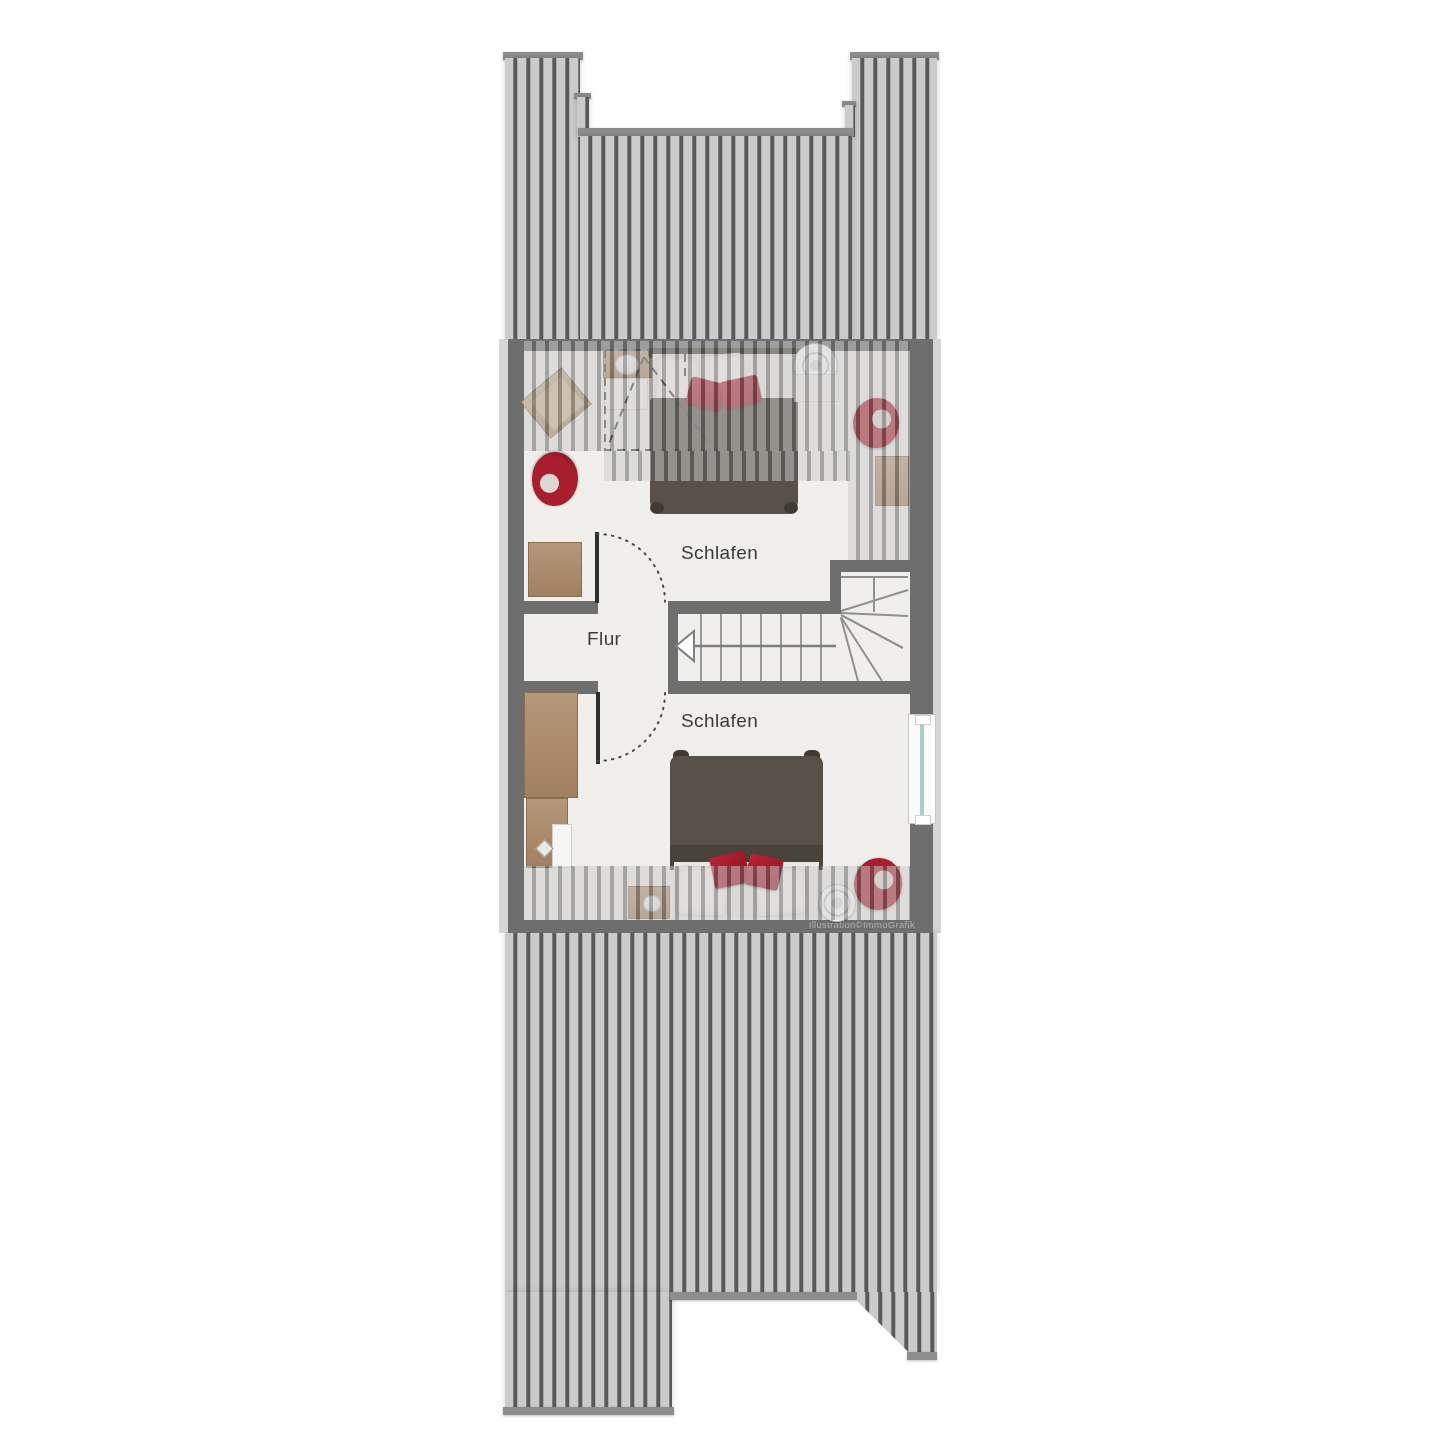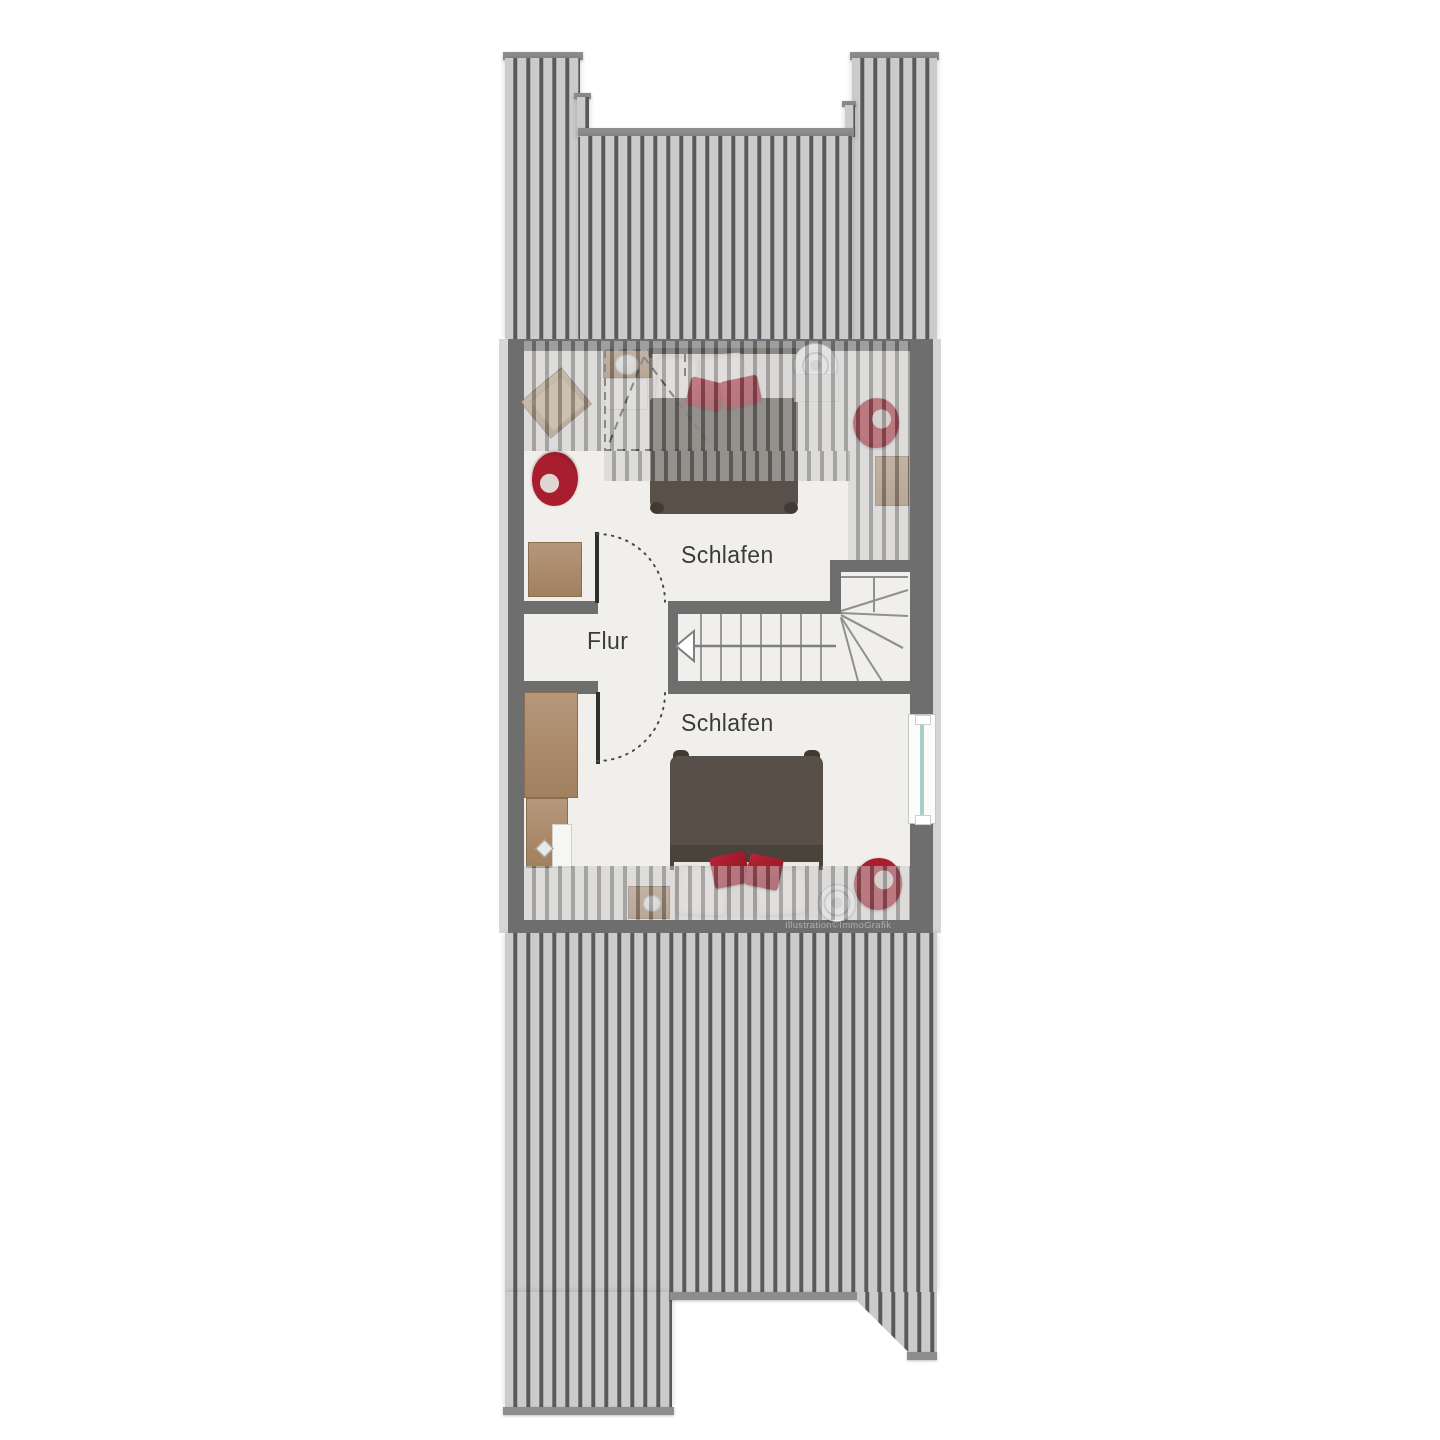--- a/index.html
+++ b/index.html
@@ -27,22 +27,22 @@
   .cushion-red{background:linear-gradient(135deg,#b92334,#8c1423);
     border-radius:4px;box-shadow:0 1px 2px rgba(0,0,0,0.35);}
   .chair-red{border-radius:52% 48% 50% 50%;
     background:radial-gradient(circle at 62% 42%,#ded7d1 0 9px,#a81e2e 10px 62%,#6f0f1e 100%);
     box-shadow:0 1px 3px rgba(0,0,0,0.35);}
   .disc{border-radius:50%;box-sizing:border-box;
     background:radial-gradient(circle,#dedede 0 5px,#ffffff 6px 11px,#c9c9c9 12px 13px,#fdfdfd 14px);
     border:1px solid #bdbdbd;box-shadow:0 1px 2px rgba(0,0,0,0.25);}
   .ball{border-radius:50%;background:radial-gradient(circle at 40% 35%,#ffffff,#d8d6d2);
     border:1px solid #bfbdb8;box-sizing:border-box;}
-  .label{color:#3b3b3b;font-size:23px;letter-spacing:0.4px;white-space:nowrap;text-align:right;}
-  .watermark{color:#b0afad;font-size:9.5px;letter-spacing:0.3px;}
+  .label{color:#3b3b3b;font-size:19px;letter-spacing:0.4px;white-space:nowrap;text-align:right;}
+  .watermark{color:#b0afad;font-size:9.5px;letter-spacing:0.3px;text-align:right;}
   .leaf{background:#2f2f2f;}
   svg.lines{position:absolute;left:0;top:0;z-index:4;pointer-events:none;}
   .z1{z-index:1}.z2{z-index:2}.z3{z-index:3}.z5{z-index:5}.z6{z-index:6}.z7{z-index:7}
 </style>
 </head>
 <body>
 
 <div id="plan">
 
   <div class="abs cap z1" style="left:503px;top:52px;width:80px;height:8px;"></div>

